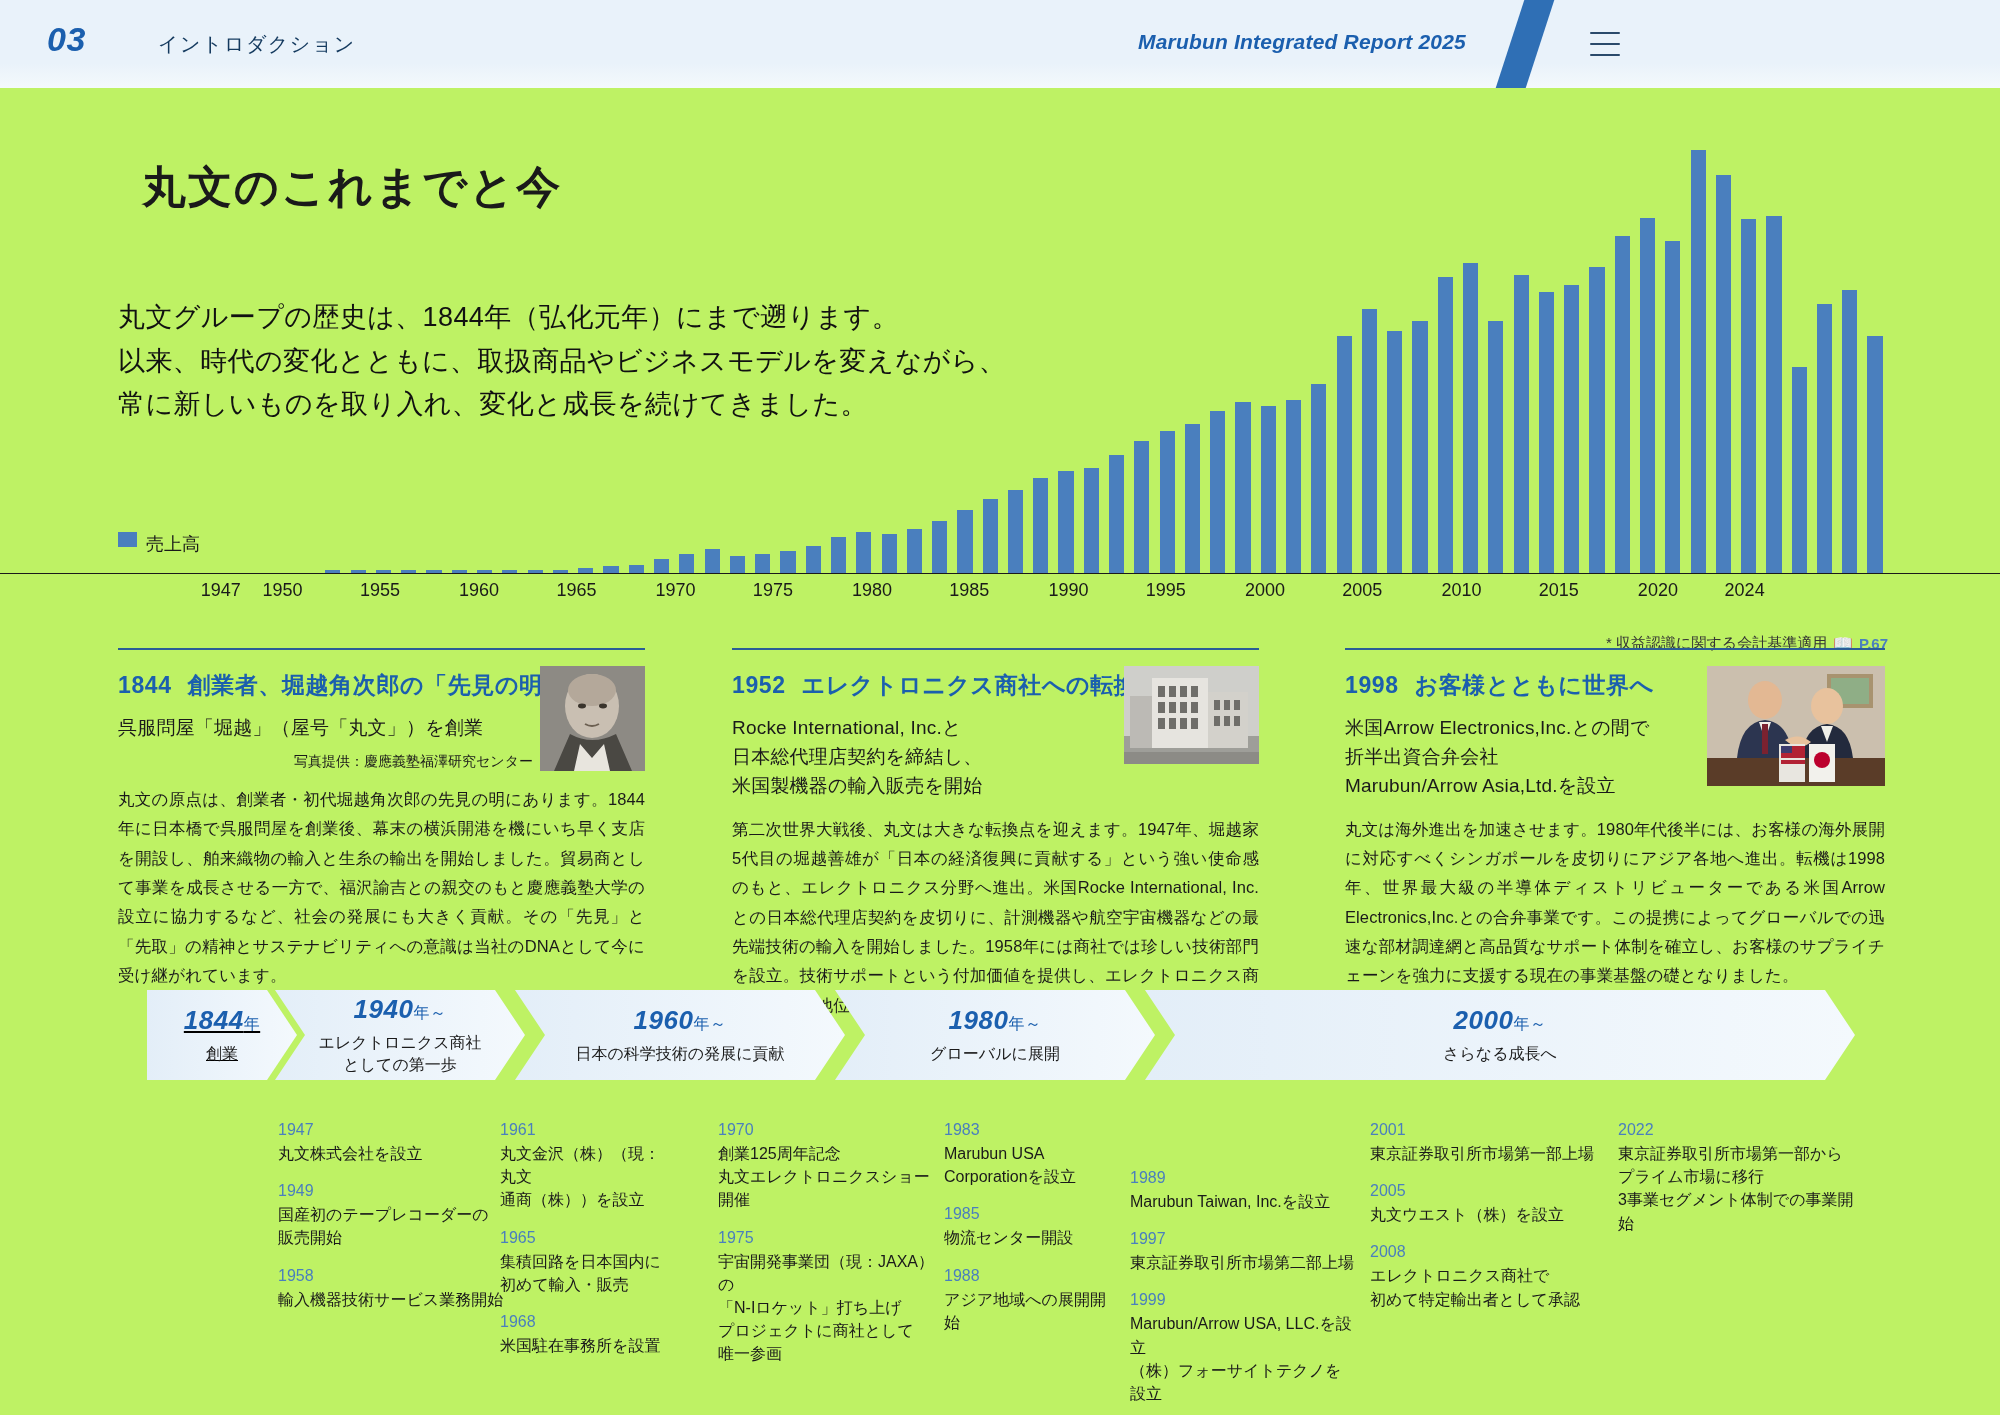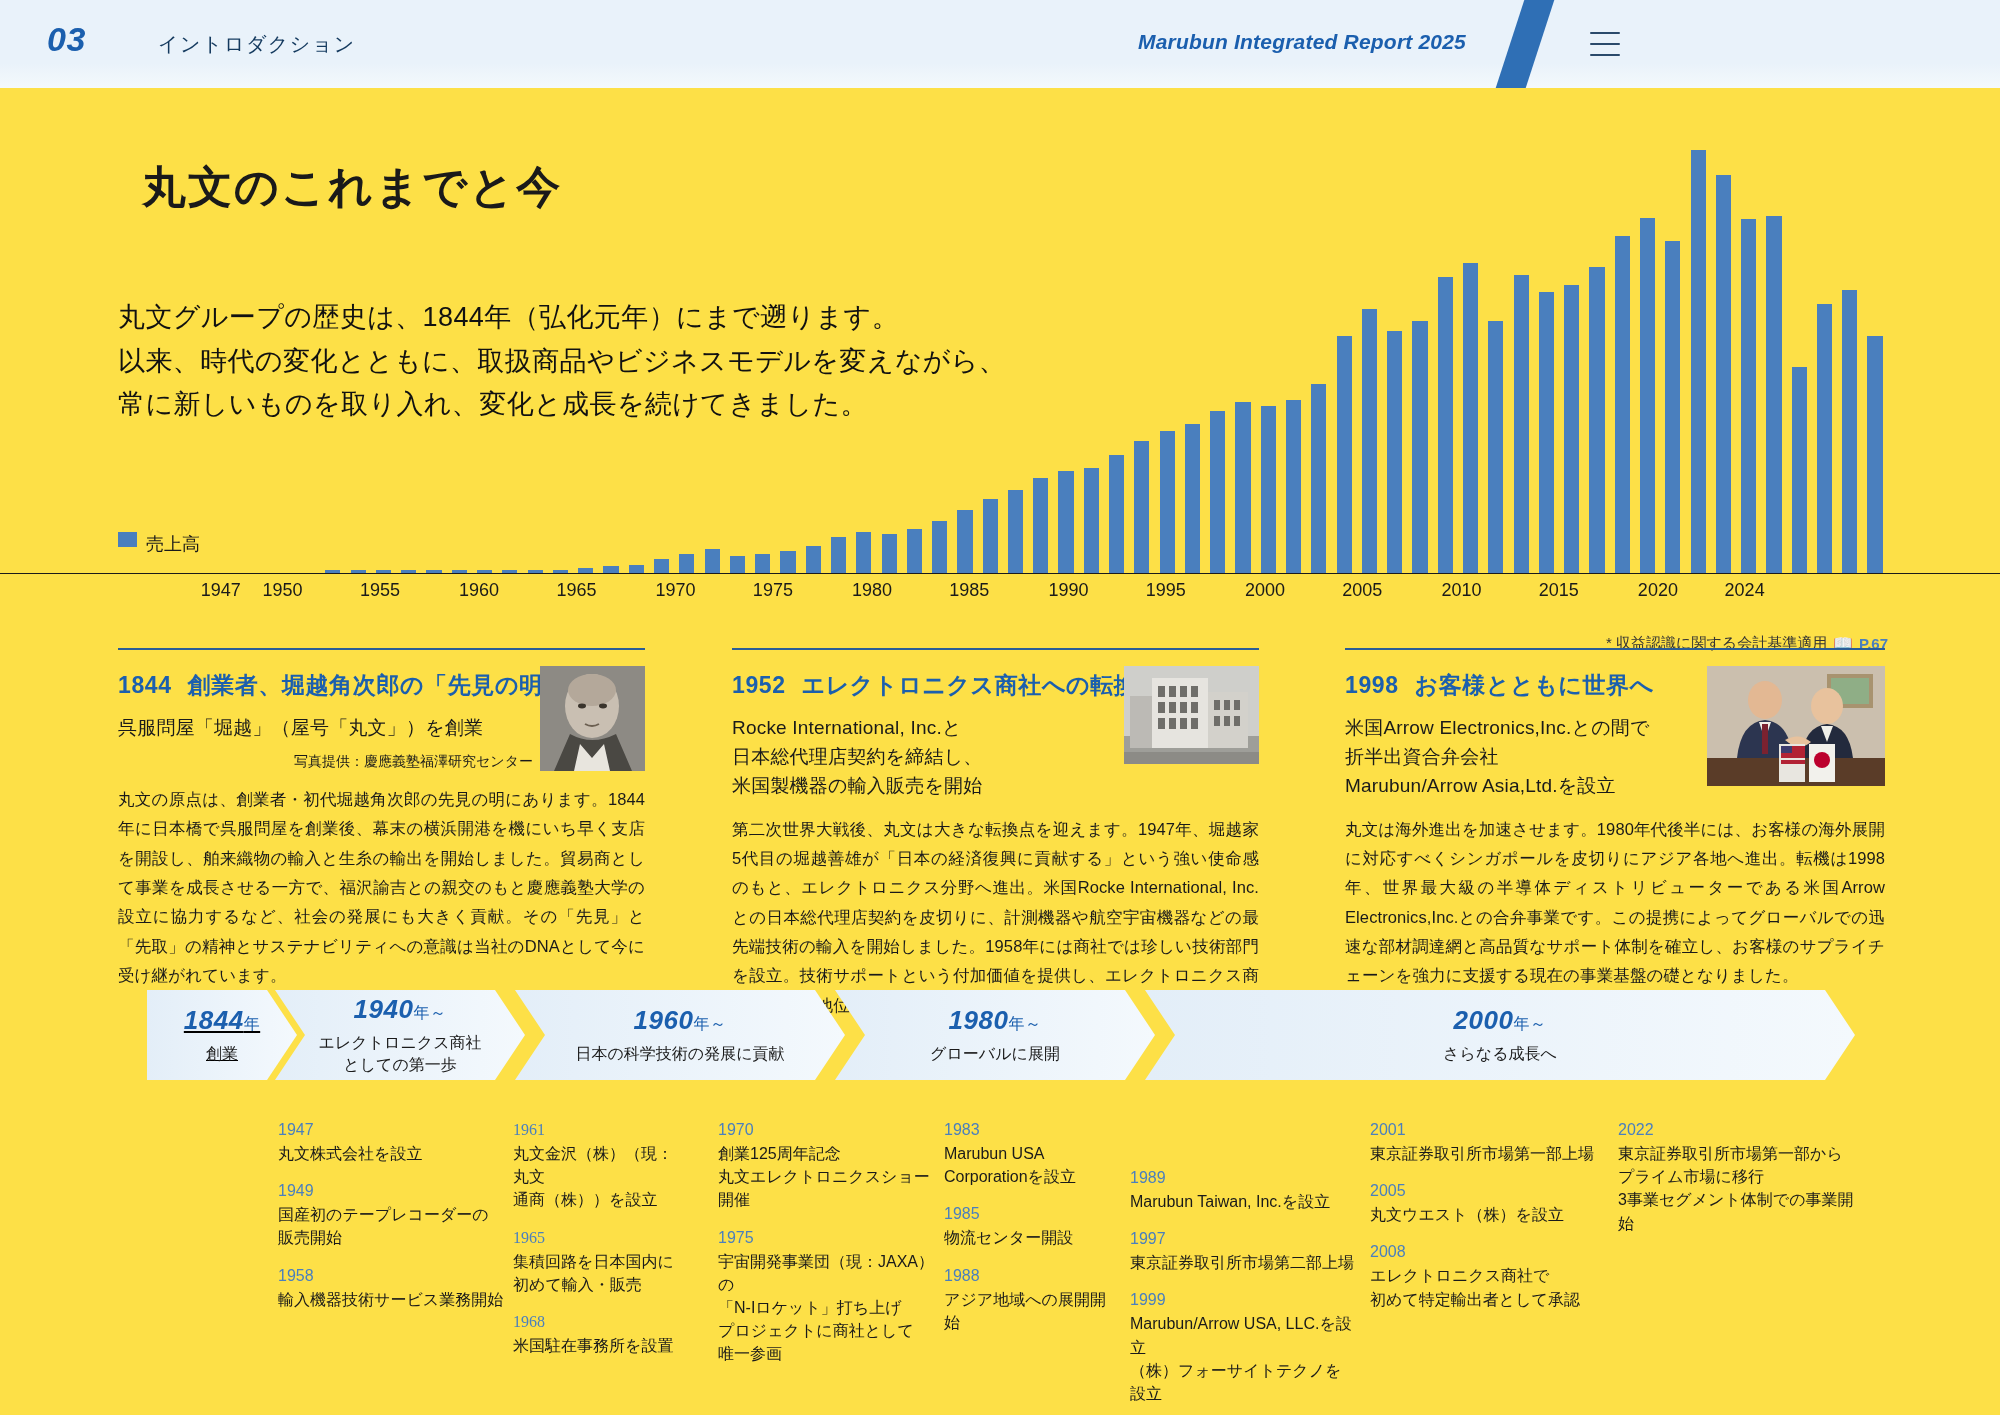--- a/index.html
+++ b/index.html
@@ -2,21 +2,21 @@
 <html lang="ja"><head>
 <meta charset="utf-8">
 <style>
   * { box-sizing: border-box; margin: 0; padding: 0; }
   html, body {
     width: 2000px; height: 1415px;
     background: #ffffff;
     font-family: "Liberation Sans", "DejaVu Sans", sans-serif;
     overflow: hidden;
   }
-  .page { position: relative; width: 2000px; height: 1415px; background: #fde047; }
+  .page { position: relative; width: 2000px; height: 1415px; background: #bef264; }
 
   
   .header {
     position: absolute; left: 0; top: 0; width: 2000px; height: 88px;
     background: linear-gradient(to bottom, #e9f2fa 0%, #e9f2fa 72%, #f4f9fc 100%);
   }
   .hdr-num {
     position: absolute; left: 47px; top: 20px;
     font-size: 34px; font-style: italic; font-weight: 700;
     color: #1b5fae; letter-spacing: 0.5px;
@@ -552,21 +552,21 @@
         <div class="ev-item">
           <div class="ev-year">1949</div>
           <div class="ev-text">国産初のテープレコーダーの
 販売開始</div>
         </div>
         <div class="ev-item">
           <div class="ev-year">1958</div>
           <div class="ev-text">輸入機器技術サービス業務開始</div>
         </div>
       </div>
-      <div class="ev-col" style="left: 513px; width: 175px; font-family: Liberation Serif, serif;">
+      <div class="ev-col" style="left: 500px; width: 175px;">
         <div class="ev-item">
           <div class="ev-year">1961</div>
           <div class="ev-text">丸文金沢（株）（現：丸文
 通商（株））を設立</div>
         </div>
         <div class="ev-item">
           <div class="ev-year">1965</div>
           <div class="ev-text">集積回路を日本国内に
 初めて輸入・販売</div>
         </div>

